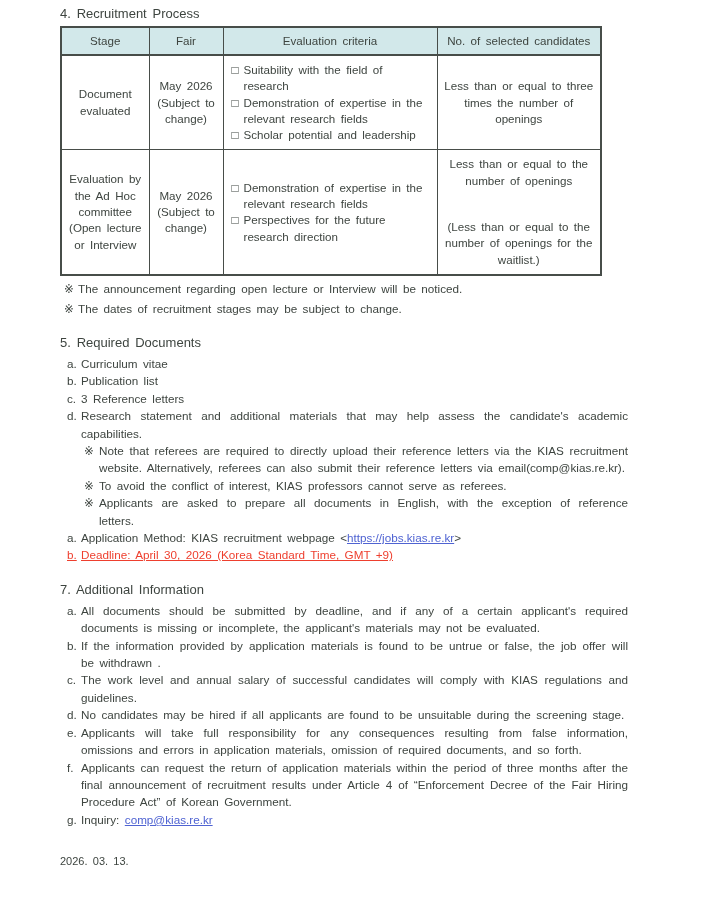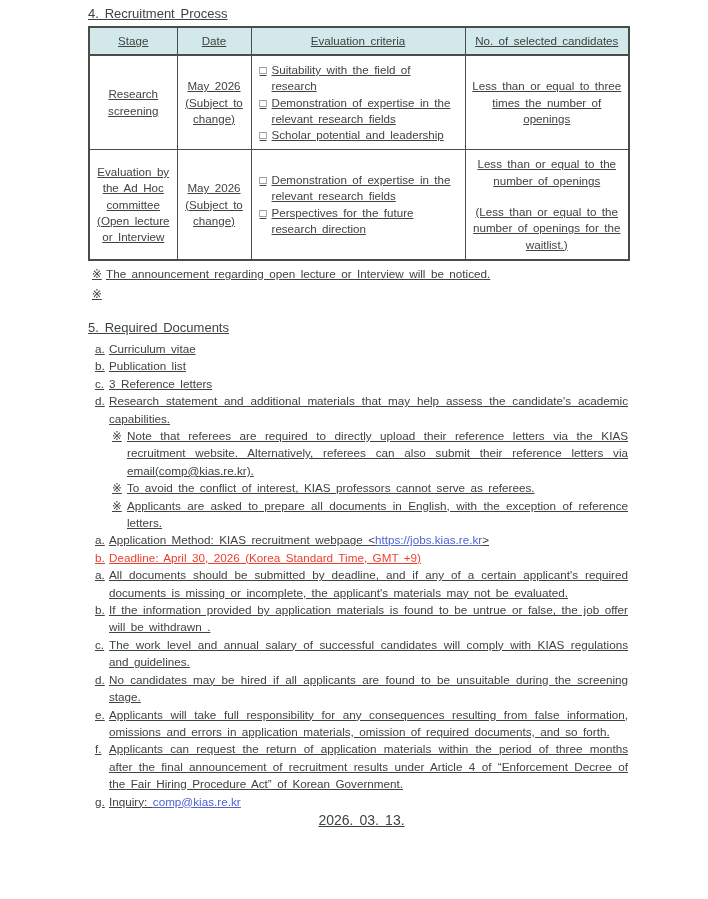--- a/index.html
+++ b/index.html
@@ -4,21 +4,21 @@
 <style>
   * { margin:0; padding:0; box-sizing:border-box; }
   html,body { width:708px; height:899px; }
   body {
     background:#ffffff;
     color:#3e4540;
     font-family:"Liberation Sans","DejaVu Sans",sans-serif;
     word-spacing:2.2px;
     overflow:hidden;
   }
-  .doc { padding:6px 80px 0 88px;text-decoration:underline; }
+  .doc { padding:6px 80px 0 60px; }
 
   .sec-title { font-size:13px; margin-top:18px; margin-bottom:5px; }
   .sec-title.first { margin-top:0; }
 
   
   .rtable {
     border-collapse:collapse;
     width:540px;
     margin-top:5px;
     border:2px solid #474d49;
@@ -35,63 +35,63 @@
   }
   .rtable td {
     font-size:11.6px;
     line-height:16.3px;
     padding:6px 4px;
     vertical-align:middle;
   }
   .cell-center { text-align:center; }
   .crit { display:flex; gap:5px; padding-left:4px; }
   .cb { flex:0 0 auto; }
-  .cand p + p { margin-top:15px; }
+  .cand p + p { margin-top:30px; }
 
   
   .li { display:flex; font-size:11.7px; line-height:17.4px; padding-left:7px; }
   .li .lbl { flex:0 0 14px; }
   .li .txt { flex:1; text-align:justify; }
   .subnote { padding-left:24px; }
   .subnote .lbl { flex:0 0 15px; }
   .table-note { display:flex; font-size:11.7px; line-height:17px; padding-left:4px; margin-top:3px; }
   .table-note .lbl { flex:0 0 14px; }
 
   .red-line { color:#ee3f2e; text-decoration:underline; }
   .link { color:#4f63d2; text-decoration:underline;margin-top:40px; }
 
   
-  .date-line { text-align:center; font-size:14px; margin-top:2px; margin-right:-7px; }
+  .date-line { text-align:left; font-size:11px; margin-top:27px; margin-right:-7px; }
 </style>
 </head>
 <body>
 
 <div class="doc">
 
   <div>
     <div class="sec-title first">4. Recruitment Process</div>
 
     <table class="rtable">
       <colgroup>
           <col style="width:88px">
           <col style="width:74px">
           <col style="width:214px">
           <col style="width:164px">
         </colgroup>
       <thead>
         <tr>
           <th>Stage</th>
-          <th>Date</th>
+          <th>Fair</th>
           <th>Evaluation criteria</th>
           <th>No. of selected candidates</th>
         </tr>
       </thead>
       <tbody>
         <tr>
-          <td class="cell-center">Research screening</td>
+          <td class="cell-center">Document evaluated</td>
           <td class="cell-center">May 2026 (Subject to change)</td>
           <td>
             <div class="crit">
                 <span class="cb">□</span>
                 <span>Suitability with the field of research</span>
               </div>
             <div class="crit">
                 <span class="cb">□</span>
                 <span>Demonstration of expertise in the relevant research fields</span>
               </div>
@@ -125,20 +125,21 @@
       </tbody>
     </table>
 
     <div style="margin-top:4px">
       <div class="table-note">
           <span class="lbl">※</span>
           <span class="txt">The announcement regarding open lecture or Interview will be noticed.</span>
         </div>
       <div class="table-note">
           <span class="lbl">※</span>
+          <span class="txt">The dates of recruitment stages may be subject to change.</span>
         </div>
     </div>
   </div>
 
   <div>
     <div class="sec-title">5. Required Documents</div>
     <div class="li">
         <span class="lbl">a.</span>
         <span class="txt">Curriculum vitae</span>
       </div>
@@ -173,20 +174,21 @@
       <span class="lbl">a.</span>
       <span class="txt"><span>Application Method: KIAS recruitment webpage &lt;</span><a class="link">https://jobs.kias.re.kr</a><span>&gt;</span></span>
     </div>
     <div class="li red-line">
       <span class="lbl">b.</span>
       <span class="txt">Deadline: April 30, 2026 (Korea Standard Time, GMT +9)</span>
     </div>
   </div>
 
   <div>
+    <div class="sec-title">7. Additional Information</div>
     <div class="li">
         <span class="lbl">a.</span>
         <span class="txt">All documents should be submitted by deadline, and if any of a certain applicant's required documents is missing or incomplete, the applicant's materials may not be evaluated.</span>
       </div>
     <div class="li">
         <span class="lbl">b.</span>
         <span class="txt">If the information provided by application materials is found to be untrue or false, the job offer will be withdrawn .</span>
       </div>
     <div class="li">
         <span class="lbl">c.</span>

